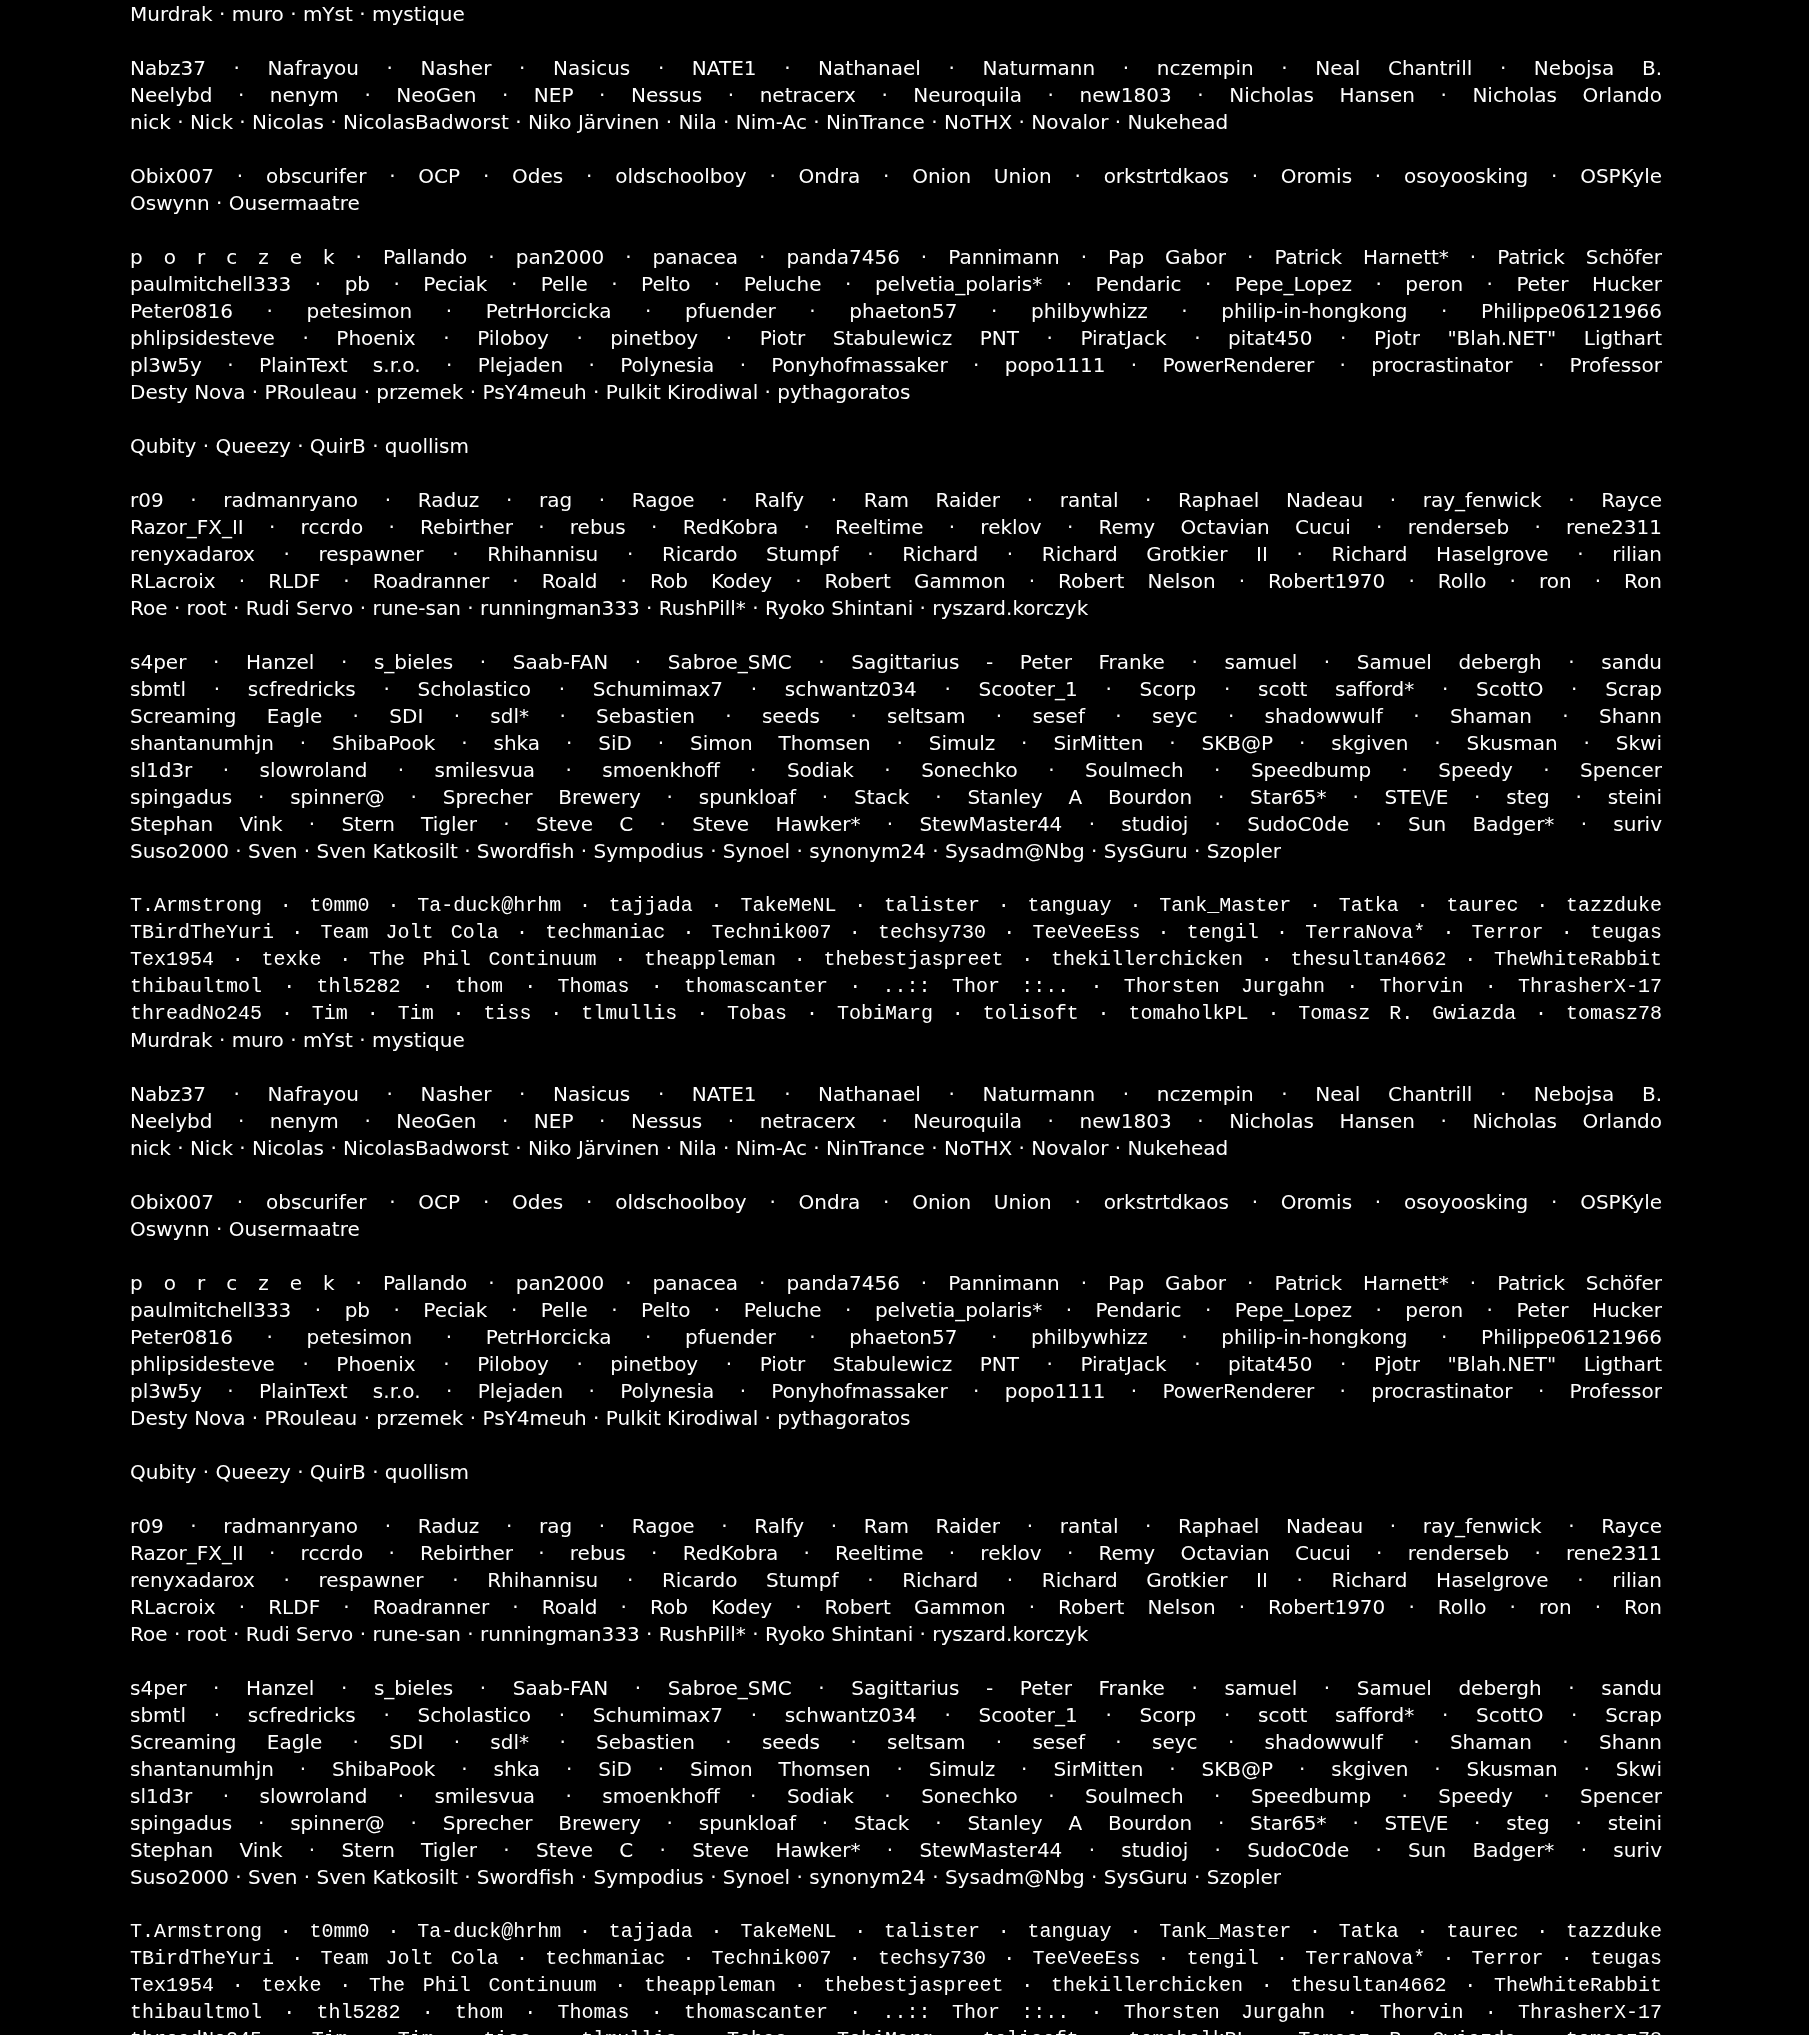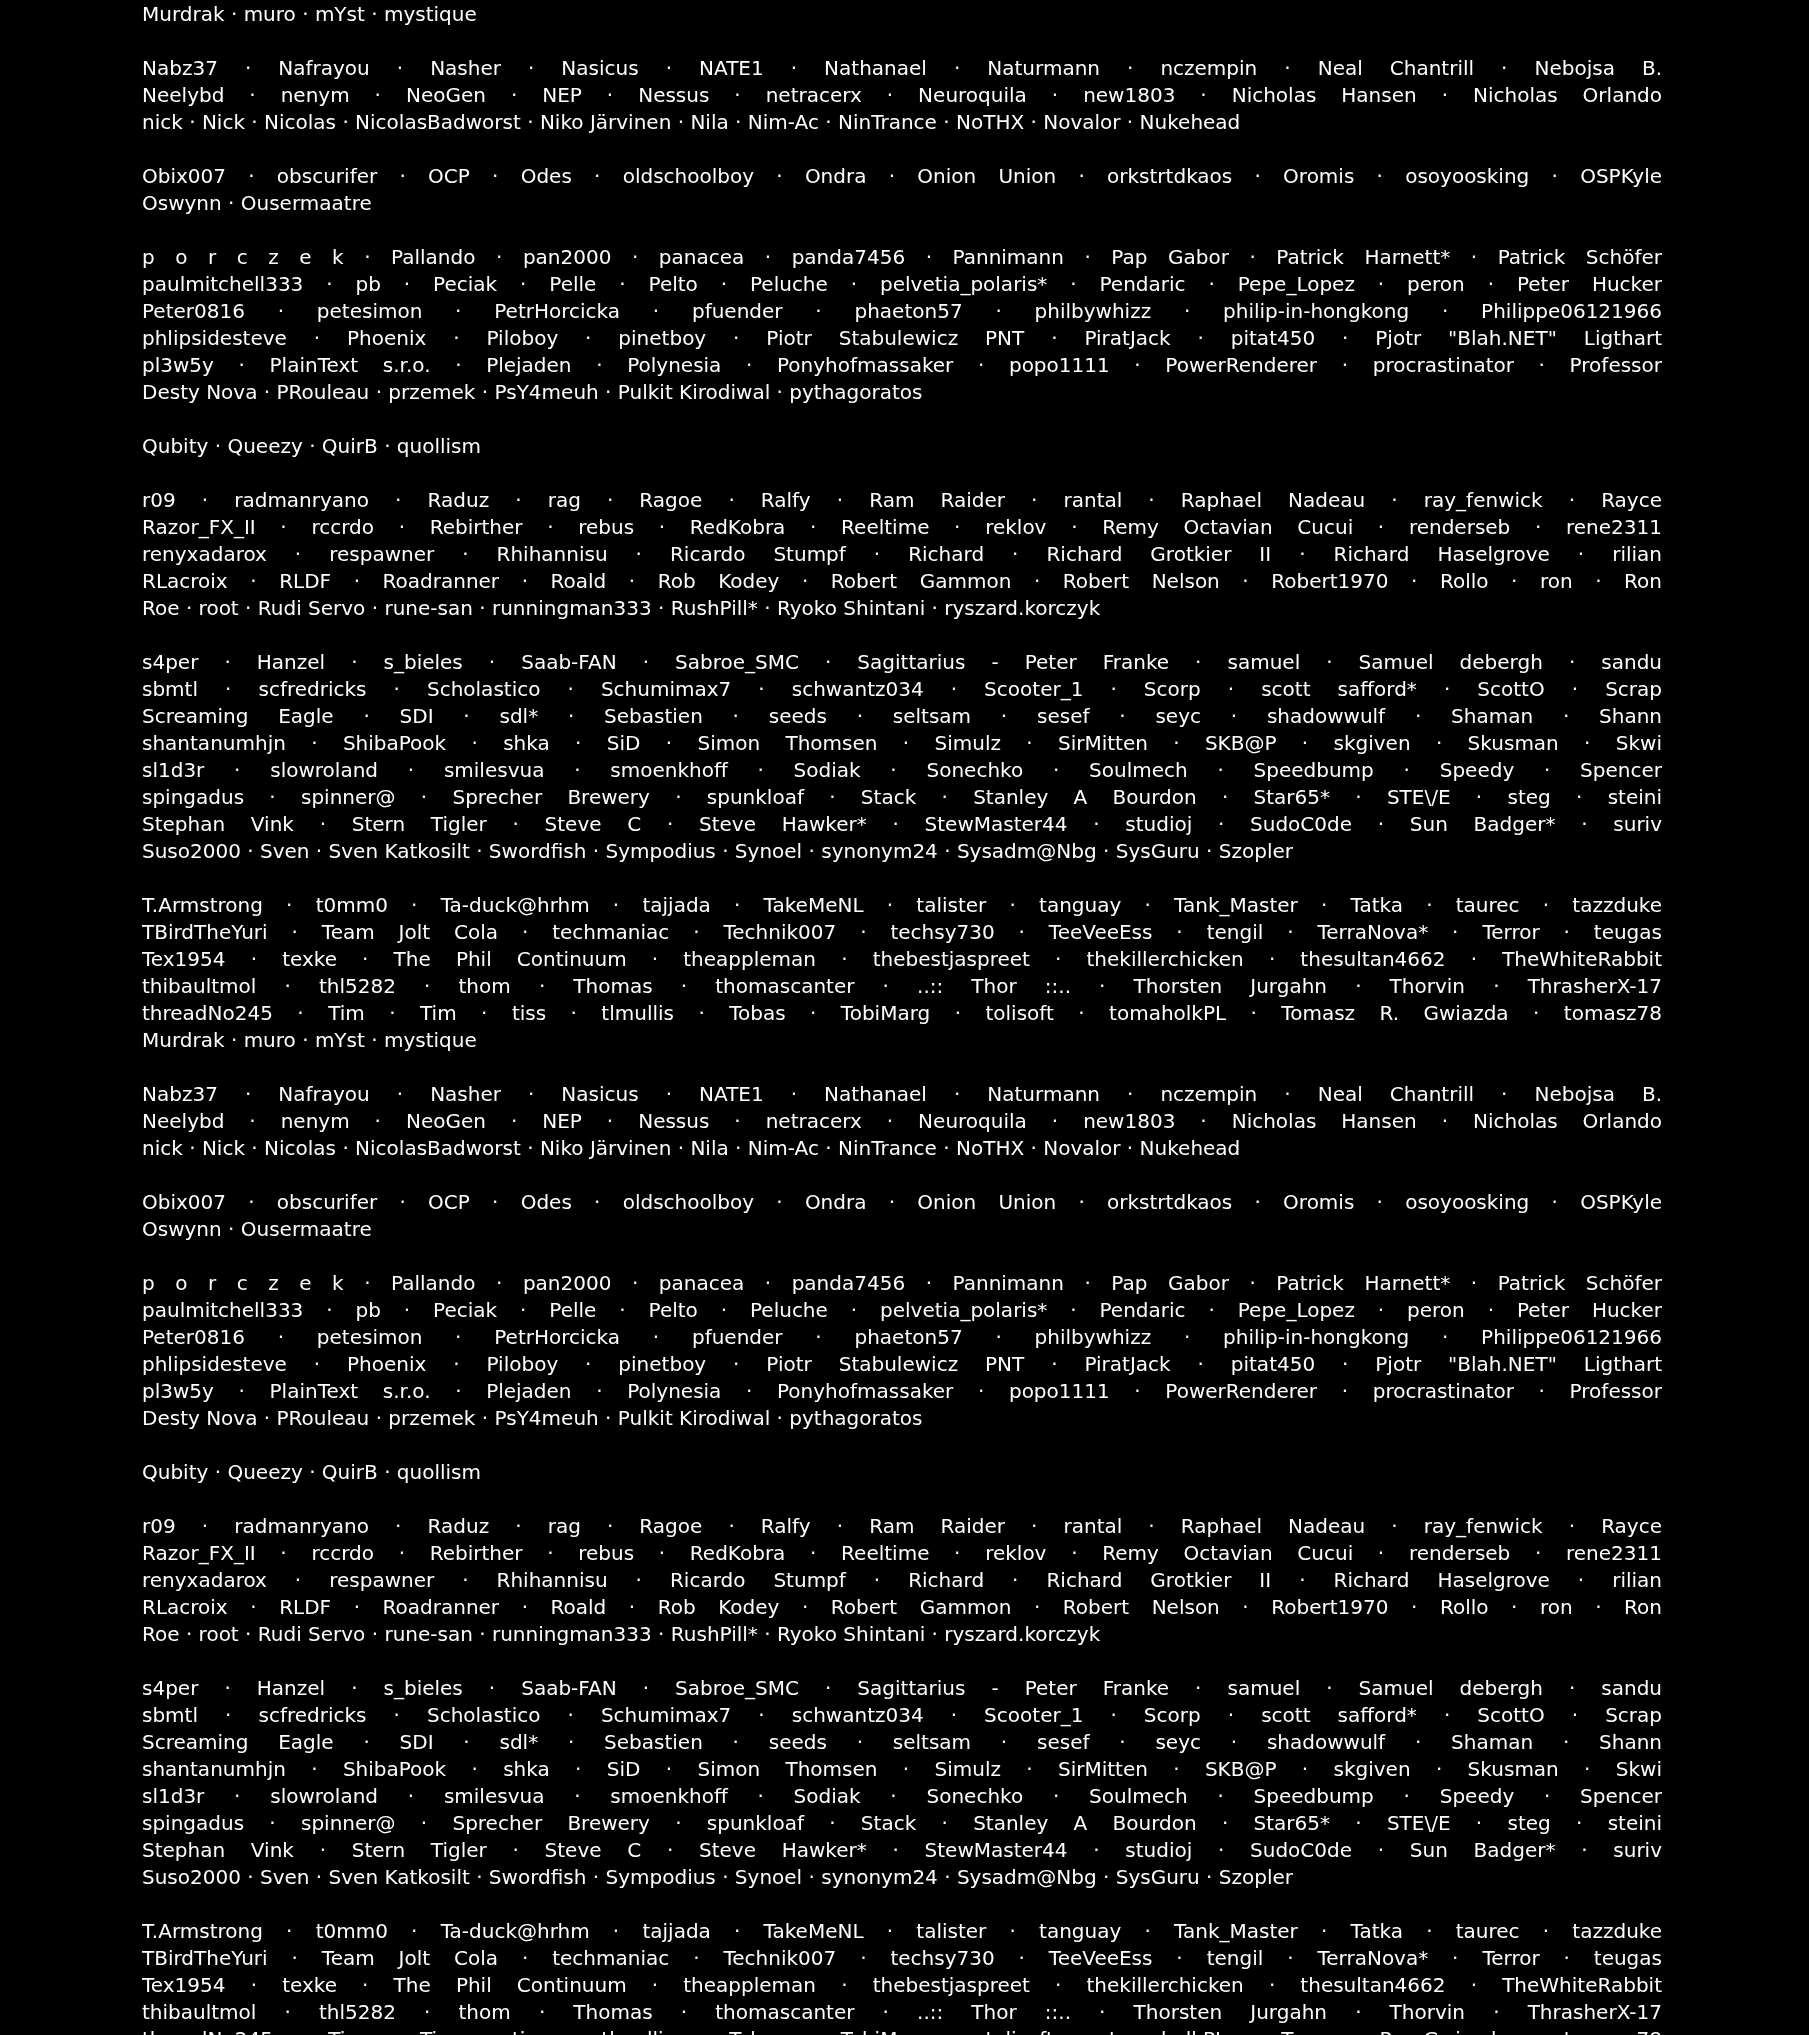--- a/index.html
+++ b/index.html
@@ -16,24 +16,25 @@
     box-sizing: border-box;
     width: 1809px;
     padding: 0.9px 147px 0 130px;
     font-family: "DejaVu Sans", "Liberation Sans", sans-serif;
     font-size: 20px;
     line-height: 27px;
     color: #ffffff;
     -webkit-font-smoothing: antialiased;
   }
   .paragraph {
-    margin: 0 0 27px 12px;
+    margin: 0 0 27px 0;
   }
   .paragraph.cut {
     margin-bottom: 0;
+    font-family: Liberation Mono, monospace;
   }
   .line {
     text-align: justify;
     text-align-last: justify;
     text-justify: inter-word;
     overflow: hidden;
   }
   .line.last {
     text-align-last: left;
   }

